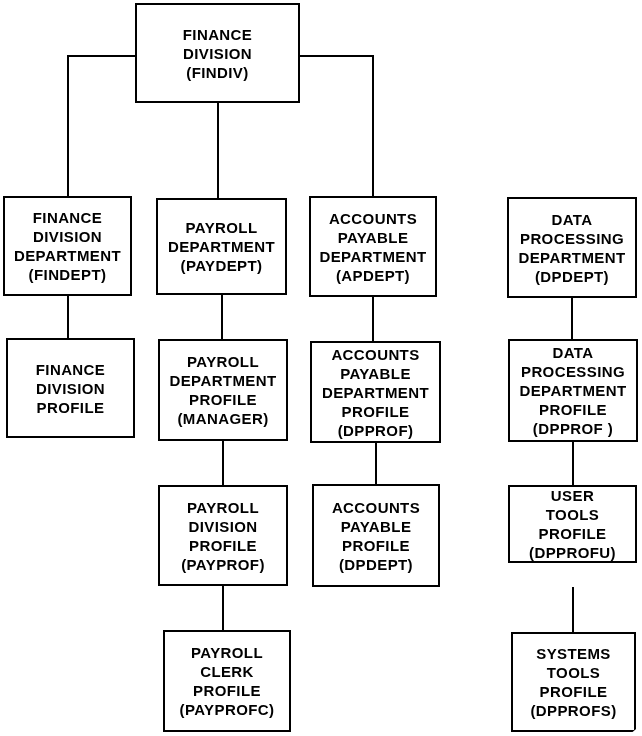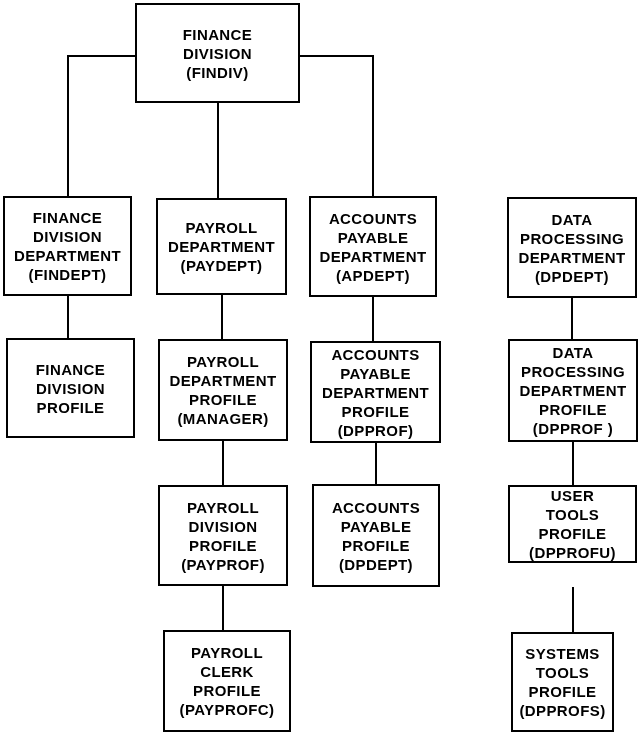--- a/index.html
+++ b/index.html
@@ -47,21 +47,21 @@
     <div class="node" style="left: 309px; top: 196px; width: 128px; height: 101px; border-color: rgb(0, 0, 0); color: rgb(0, 0, 0);"><div>ACCOUNTS</div><div>PAYABLE</div><div>DEPARTMENT</div><div>(APDEPT)</div></div>
     <div class="node" style="left: 507px; top: 197px; width: 130px; height: 101px; border-color: rgb(0, 0, 0); color: rgb(0, 0, 0);"><div>DATA</div><div>PROCESSING</div><div>DEPARTMENT</div><div>(DPDEPT)</div></div>
     <div class="node" style="left: 6px; top: 338px; width: 129px; height: 100px; border-color: rgb(0, 0, 0); color: rgb(0, 0, 0);"><div>FINANCE</div><div>DIVISION</div><div>PROFILE</div></div>
     <div class="node" style="left: 158px; top: 339px; width: 130px; height: 102px; border-color: rgb(0, 0, 0); color: rgb(0, 0, 0);"><div>PAYROLL</div><div>DEPARTMENT</div><div>PROFILE</div><div>(MANAGER)</div></div>
     <div class="node" style="left: 310px; top: 341px; width: 131px; height: 102px; border-color: rgb(0, 0, 0); color: rgb(0, 0, 0);"><div>ACCOUNTS</div><div>PAYABLE</div><div>DEPARTMENT</div><div>PROFILE</div><div>(DPPROF)</div></div>
     <div class="node" style="left: 508px; top: 339px; width: 130px; height: 103px; border-color: rgb(0, 0, 0); color: rgb(0, 0, 0);"><div>DATA</div><div>PROCESSING</div><div>DEPARTMENT</div><div>PROFILE</div><div>(DPPROF )</div></div>
     <div class="node" style="left: 158px; top: 485px; width: 130px; height: 101px; border-color: rgb(0, 0, 0); color: rgb(0, 0, 0);"><div>PAYROLL</div><div>DIVISION</div><div>PROFILE</div><div>(PAYPROF)</div></div>
     <div class="node" style="left: 312px; top: 484px; width: 128px; height: 103px; border-color: rgb(0, 0, 0); color: rgb(0, 0, 0);"><div>ACCOUNTS</div><div>PAYABLE</div><div>PROFILE</div><div>(DPDEPT)</div></div>
     <div class="node" style="left: 508px; top: 485px; width: 129px; height: 78px; border-color: rgb(0, 0, 0); color: rgb(0, 0, 0); text-align: right;"><div>USER</div><div>TOOLS</div><div>PROFILE</div><div>(DPPROFU)</div></div>
     <div class="node" style="left: 163px; top: 630px; width: 128px; height: 102px; border-color: rgb(0, 0, 0); color: rgb(0, 0, 0);"><div>PAYROLL</div><div>CLERK</div><div>PROFILE</div><div>(PAYPROFC)</div></div>
-    <div class="node" style="left: 511px; top: 632px; width: 103px; height: 100px; border-color: rgb(0, 0, 0); color: rgb(0, 0, 0);"><div>SYSTEMS</div><div>TOOLS</div><div>PROFILE</div><div>(DPPROFS)</div></div>
+    <div class="node" style="left: 511px; top: 632px; width: 125px; height: 100px; border-color: rgb(0, 0, 0); color: rgb(0, 0, 0);"><div>SYSTEMS</div><div>TOOLS</div><div>PROFILE</div><div>(DPPROFS)</div></div>
     <div class="connector" style="left: 68px; top: 55px; width: 67px; height: 2px; background: rgb(0, 0, 0);"></div>
     <div class="connector" style="left: 67px; top: 55px; width: 2px; height: 141px; background: rgb(0, 0, 0);"></div>
     <div class="connector" style="left: 217px; top: 103px; width: 2px; height: 95px; background: rgb(0, 0, 0);"></div>
     <div class="connector" style="left: 300px; top: 55px; width: 73px; height: 2px; background: rgb(0, 0, 0);"></div>
     <div class="connector" style="left: 372px; top: 55px; width: 2px; height: 141px; background: rgb(0, 0, 0);"></div>
     <div class="connector" style="left: 67px; top: 296px; width: 2px; height: 42px; background: rgb(0, 0, 0);"></div>
     <div class="connector" style="left: 221px; top: 295px; width: 2px; height: 44px; background: rgb(0, 0, 0);"></div>
     <div class="connector" style="left: 372px; top: 297px; width: 2px; height: 44px; background: rgb(0, 0, 0);"></div>
     <div class="connector" style="left: 571px; top: 298px; width: 2px; height: 41px; background: rgb(0, 0, 0);"></div>
     <div class="connector" style="left: 222px; top: 441px; width: 2px; height: 44px; background: rgb(0, 0, 0);"></div>

